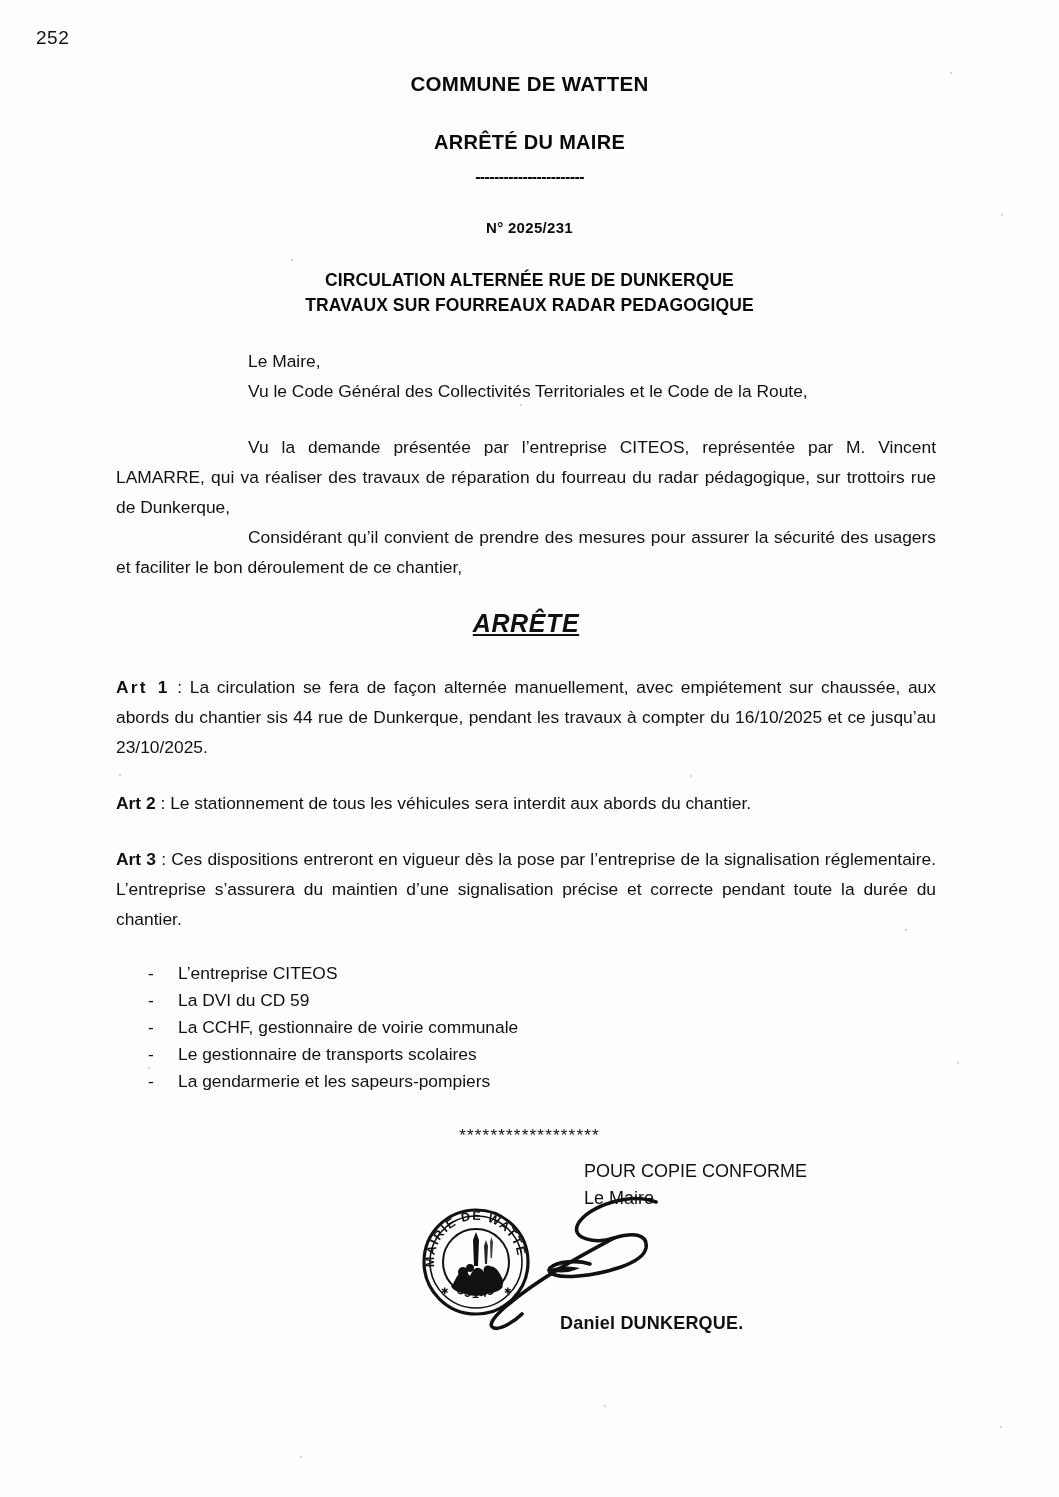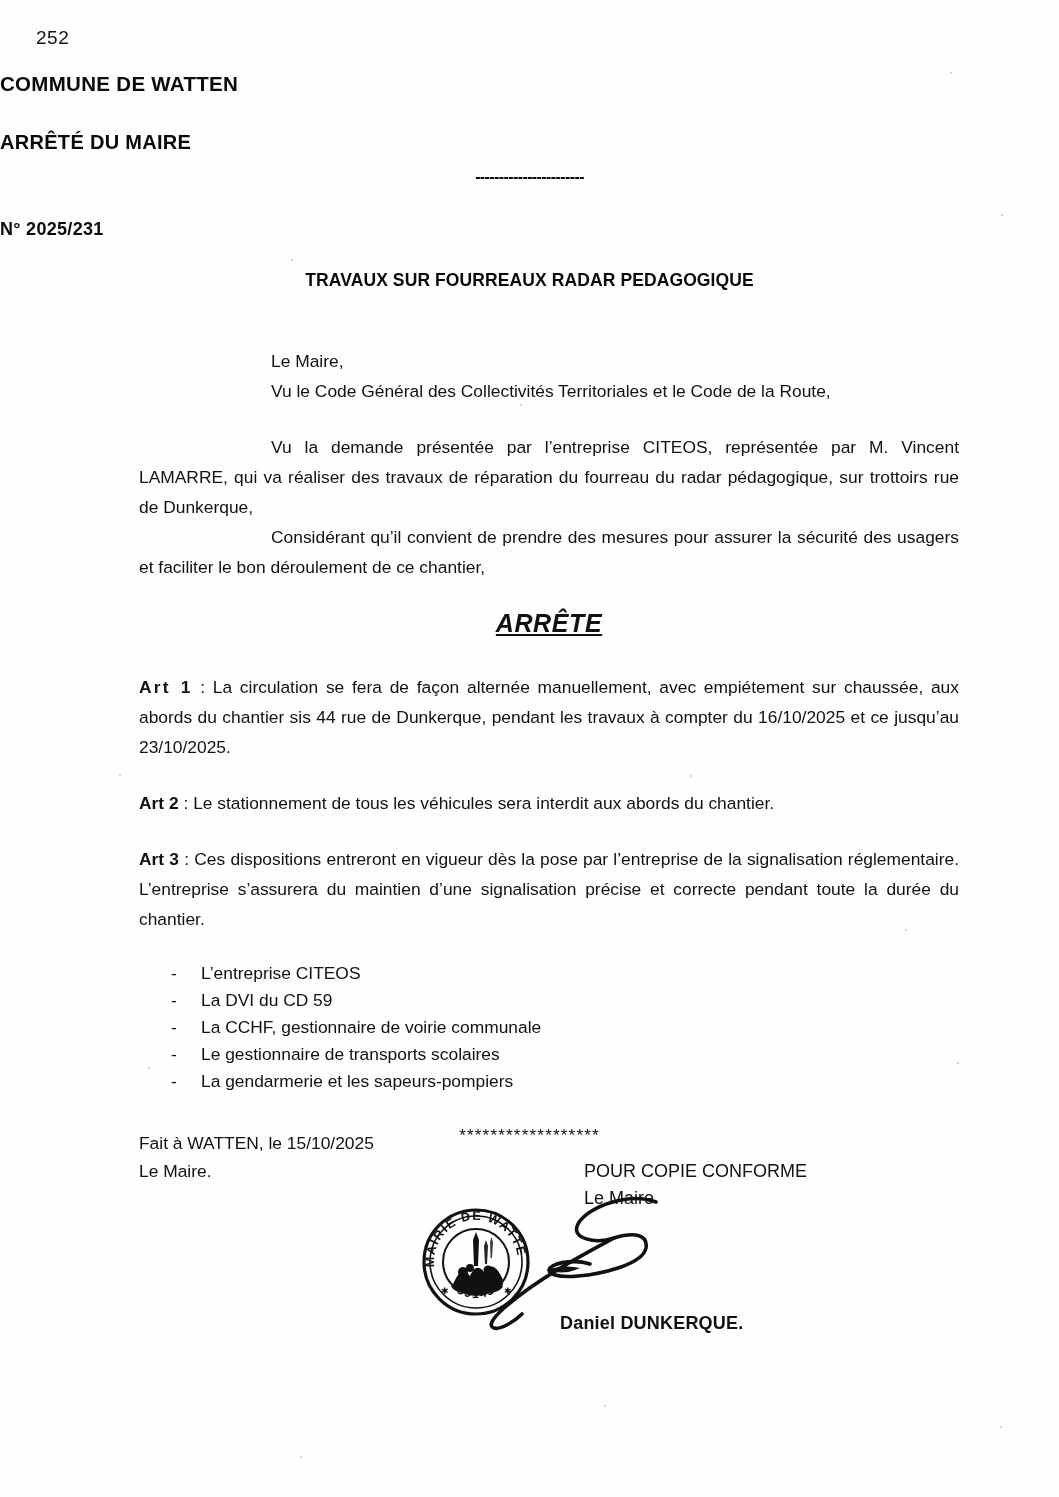--- a/index.html
+++ b/index.html
@@ -27,20 +27,21 @@
     top: 27px;
     font-size: 19px;
     letter-spacing: 0.5px;
     color: #141414;
   }
 
   .doc-title {
     position: absolute;
     left: 0;
     width: 1059px;
+    text-align: center;
     font-weight: bold;
     letter-spacing: 0.3px;
     color: #0a0a0a;
   }
 
   #title-commune {
     top: 72px;
     font-size: 20.5px;
   }
   #title-arrete {
@@ -53,21 +54,21 @@
     width: 1059px;
     text-align: center;
     top: 168px;
     font-size: 16px;
     font-weight: bold;
     letter-spacing: -0.6px;
     color: #0a0a0a;
   }
   #title-numero {
     top: 219px;
-    font-size: 18px;
+    font-size: 15px;
   }
   #subject-block {
     position: absolute;
     left: 0;
     width: 1059px;
     text-align: center;
     top: 268px;
     font-size: 17.5px;
     font-weight: bold;
     line-height: 25px;
@@ -77,21 +78,20 @@
 
   
   #body {
     position: absolute;
     left: 116px;
     top: 346px;
     width: 820px;
     font-size: 17.4px;
     line-height: 30px;
     color: #111;
-    margin-left: 23px;
   }
 
   .preamble-lines {
     margin-left: 132px;
   }
   .preamble-lines div { white-space: nowrap; }
 
   p.just {
     margin: 0;
     text-align: justify;
@@ -186,20 +186,21 @@
 
 <div id="page">
 
   <div class="page-number">252</div>
 
   <div class="doc-title" id="title-commune">COMMUNE DE WATTEN</div>
   <div class="doc-title" id="title-arrete">ARRÊTÉ DU MAIRE</div>
   <div id="rule-dashes">-----------------------</div>
   <div class="doc-title" id="title-numero">N° 2025/231</div>
   <div id="subject-block">
+    <div>CIRCULATION ALTERNÉE RUE DE DUNKERQUE</div>
     <div>TRAVAUX SUR FOURREAUX RADAR PEDAGOGIQUE</div>
   </div>
 
   <div id="body">
 
     <div class="preamble-lines">
       <div>Le Maire,</div>
       <div>Vu le Code Général des Collectivités Territoriales et le Code de la Route,</div>
     </div>
 
@@ -230,24 +231,20 @@
     <ul class="ampliation">
       <li><span class="dash">-</span><span>L’entreprise CITEOS</span></li>
       <li><span class="dash">-</span><span>La DVI du CD 59</span></li>
       <li><span class="dash">-</span><span>La CCHF, gestionnaire de voirie communale</span></li>
       <li><span class="dash">-</span><span>Le gestionnaire de transports scolaires</span></li>
       <li><span class="dash">-</span><span>La gendarmerie et les sapeurs-pompiers</span></li>
     </ul>
 
     <div class="gap-lg"></div>
 
-    <div class="closing">
-      <div>Fait à WATTEN, le 15/10/2025</div>
-      <div>Le Maire.</div>
-    </div>
 
   </div>
 
   <div id="stars">******************</div>
 
   <div id="sig-text">
     <div>POUR COPIE CONFORME</div>
     <div>Le Maire</div>
   </div>
 

